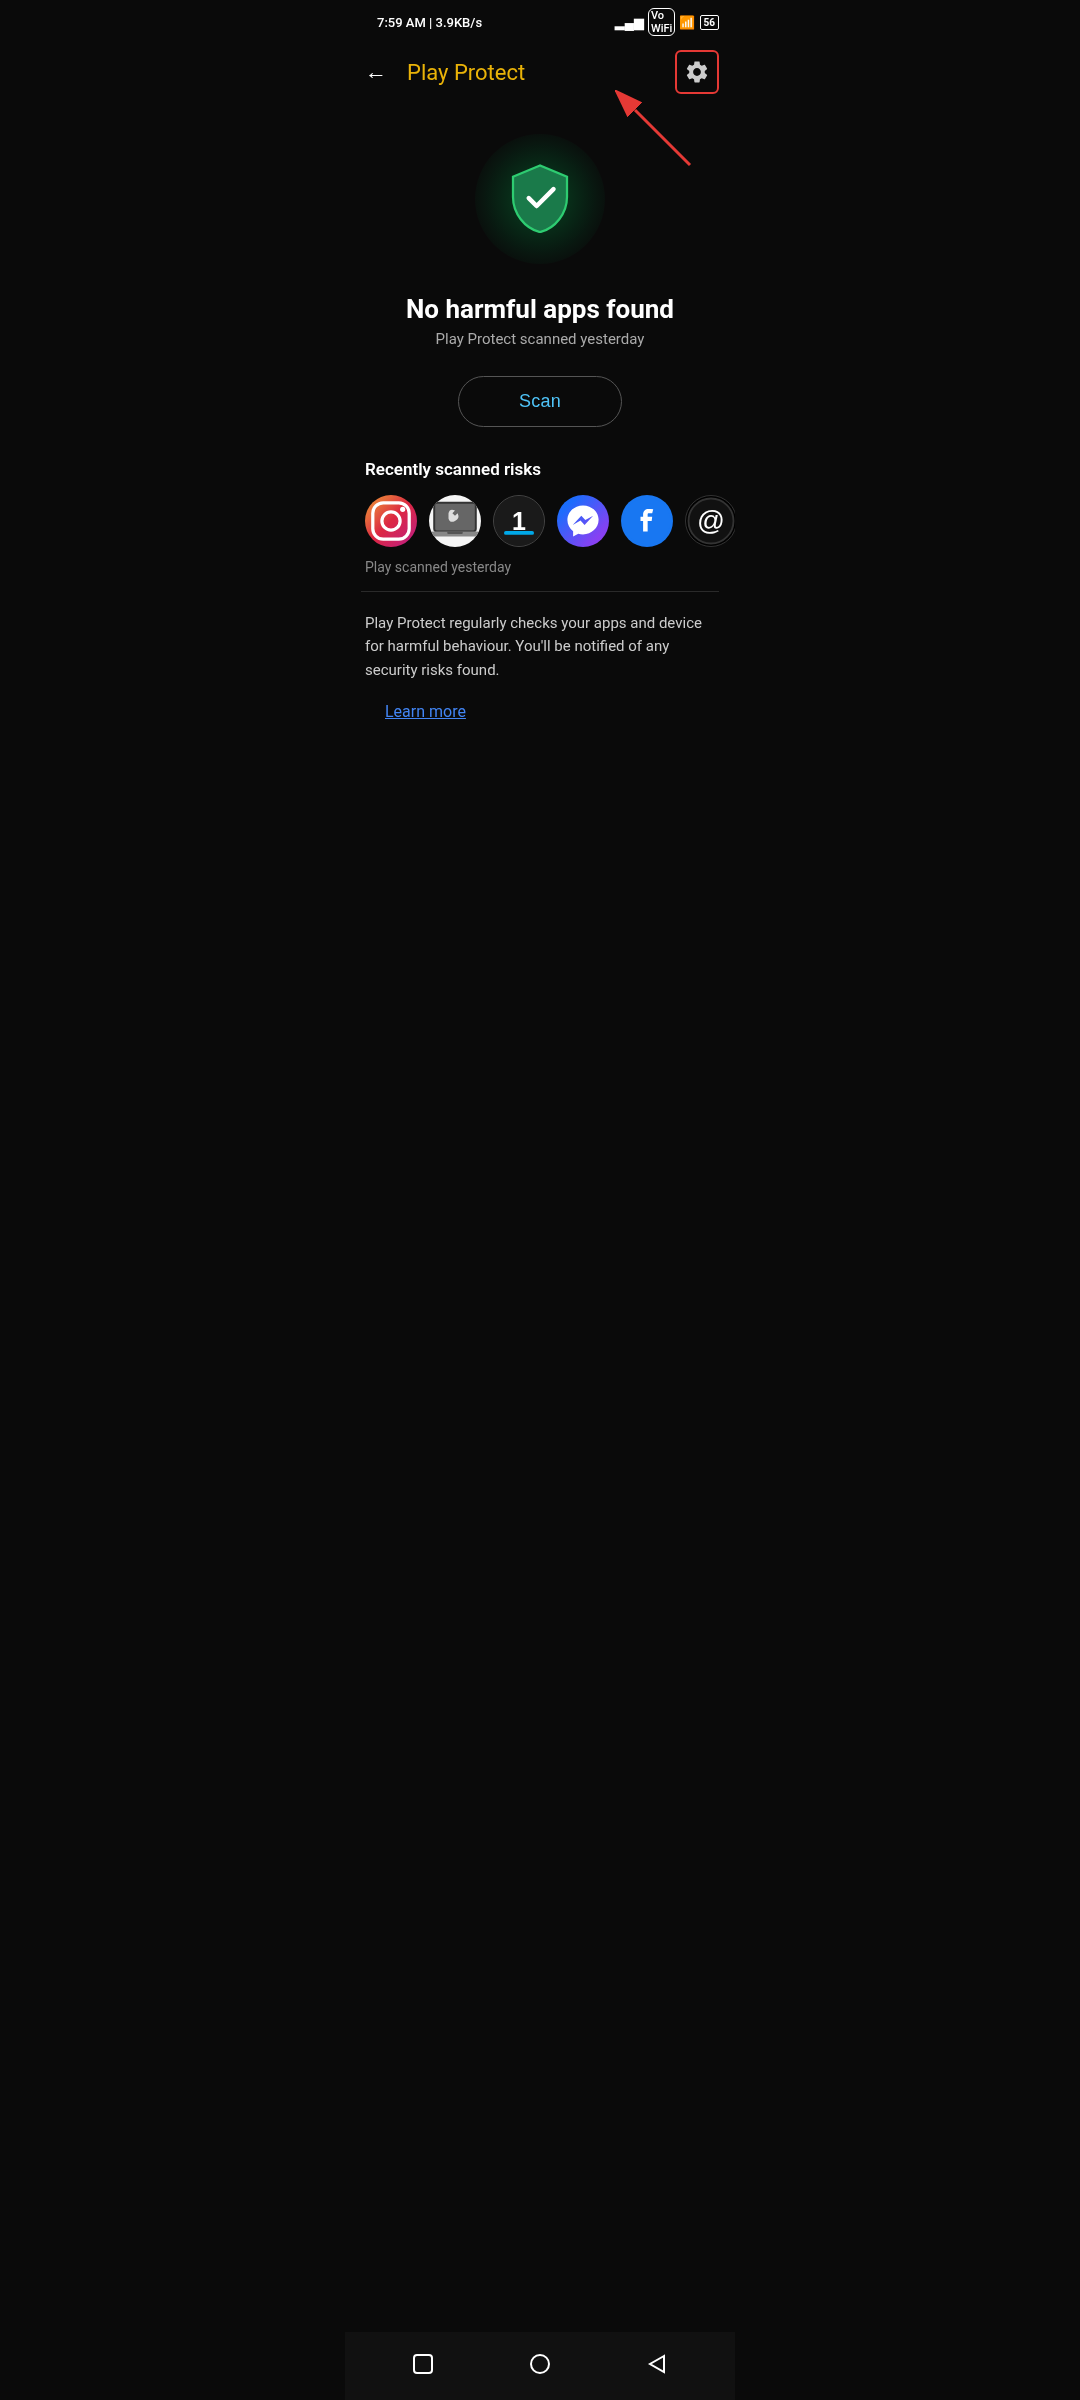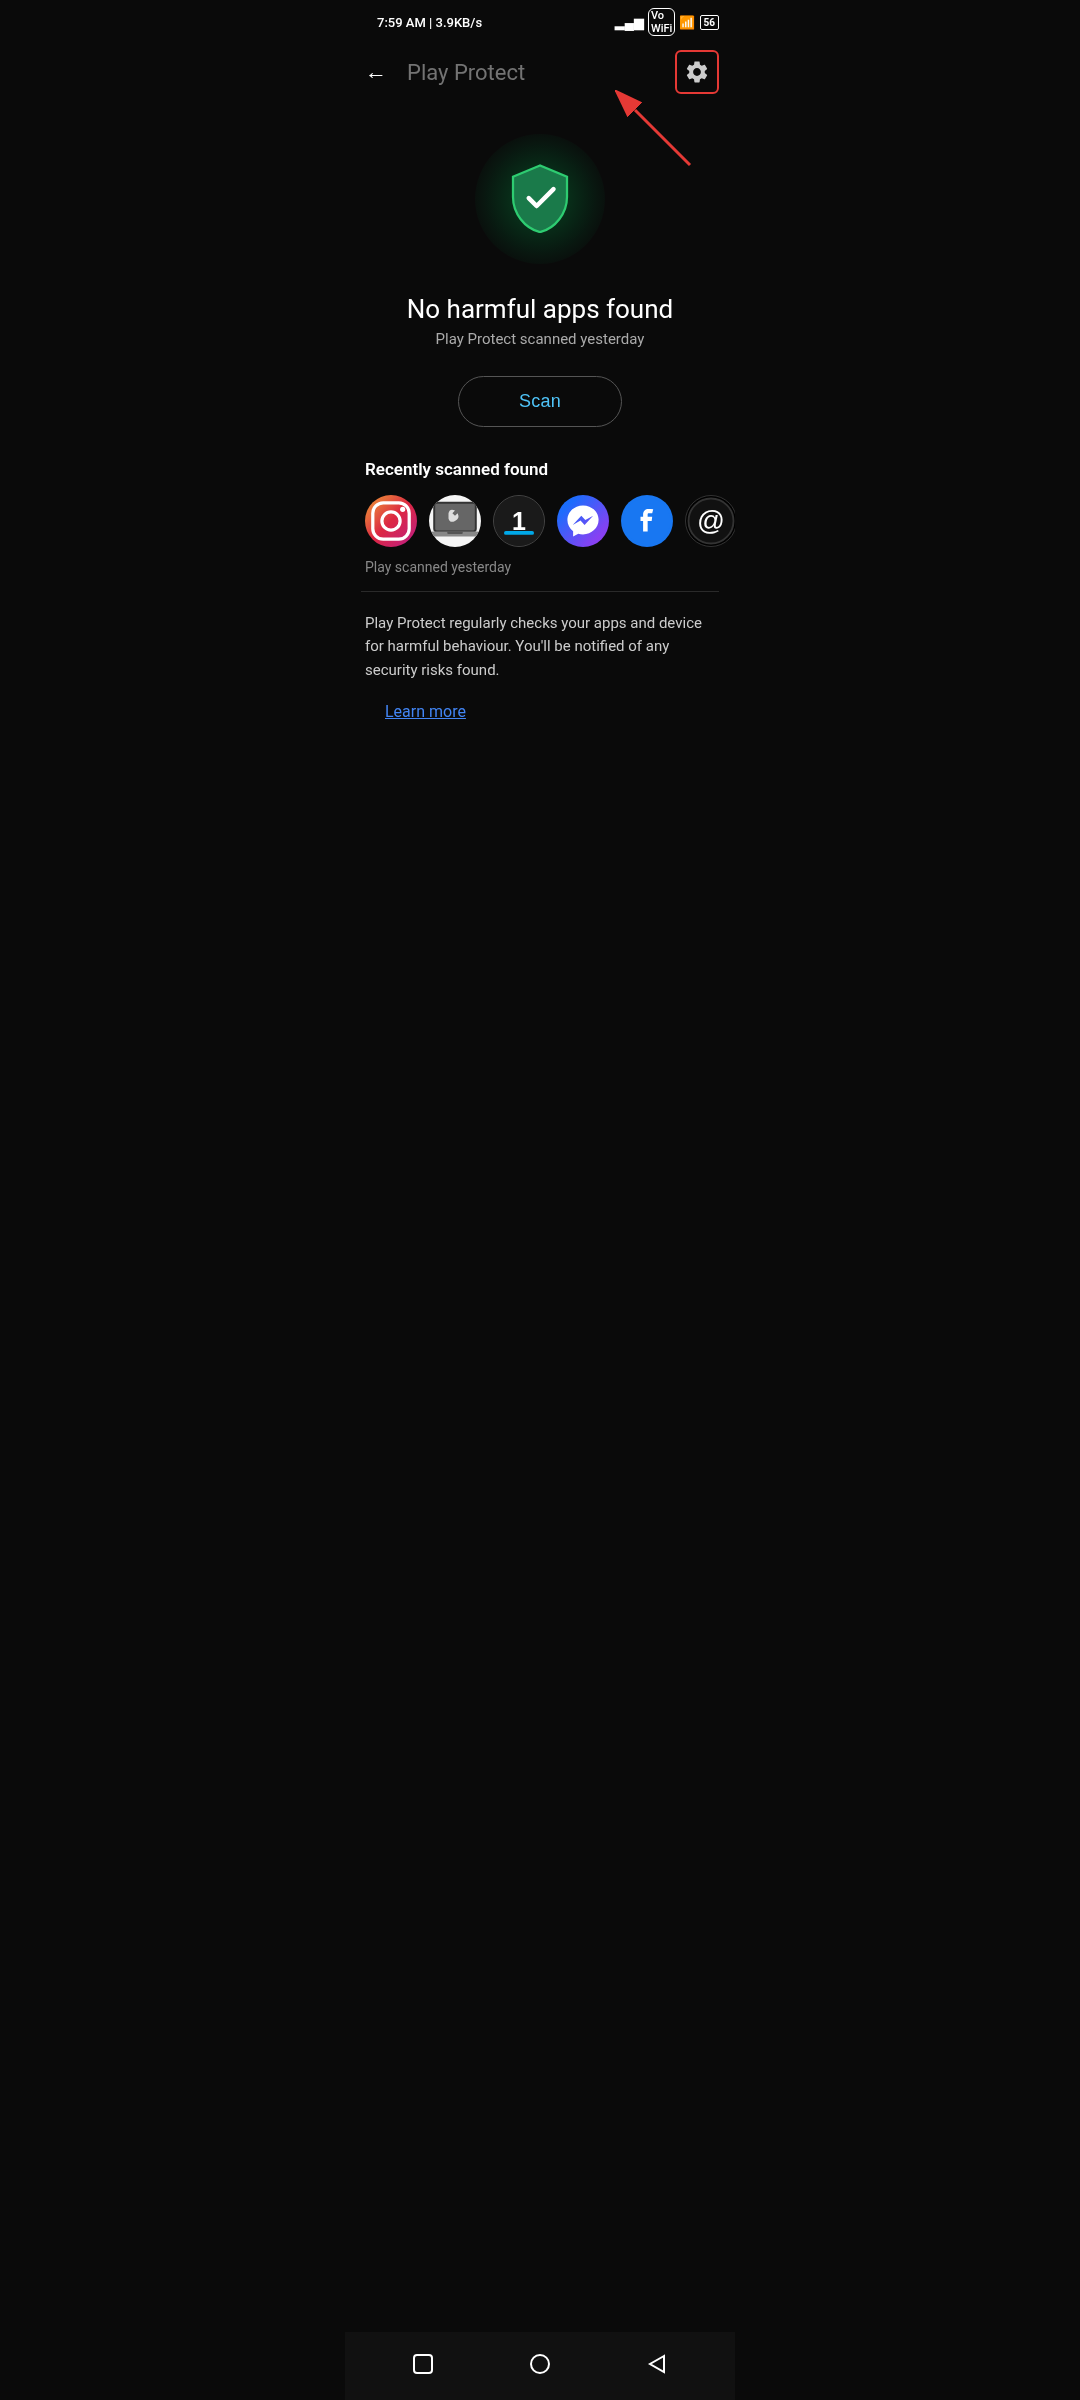--- a/index.html
+++ b/index.html
@@ -54,21 +54,21 @@
     .back-btn {
       font-size: 22px;
       cursor: pointer;
       color: #fff;
       padding: 4px;
     }
 
     .nav-title {
       font-size: 22px;
       font-weight: 400;
-      color: #737373;
+      color: #eab308;
       flex: 1;
       margin-left: 16px;
     }
 
     .settings-btn {
       width: 44px;
       height: 44px;
       border: 2.5px solid #e53935;
       border-radius: 6px;
       display: flex;
@@ -121,21 +121,21 @@
     }
 
     
     .main-text {
       text-align: center;
       padding: 10px 20px 4px;
     }
 
     .no-harmful {
       font-size: 26px;
-      font-weight: 400;
+      font-weight: 700;
       color: #ffffff;
       margin-bottom: 6px;
     }
 
     .scanned-info {
       font-size: 15px;
       color: #aaaaaa;
       margin-bottom: 24px;
     }
 
@@ -355,21 +355,21 @@
   <div class="scanned-info">Play Protect scanned yesterday</div>
 </div>
 
 
 <div class="scan-btn-wrap">
   <button class="scan-btn">Scan</button>
 </div>
 
 
 <div>
-  <div class="section-title">Recently scanned found</div>
+  <div class="section-title">Recently scanned risks</div>
 
   <div class="app-icons-row">
 
     <div class="app-icon icon-instagram" title="Instagram">
       <svg viewBox="0 0 40 40" xmlns="http://www.w3.org/2000/svg">
         <rect x="6" y="6" width="28" height="28" rx="8" fill="none" stroke="#fff" stroke-width="2.5"></rect>
         <circle cx="20" cy="20" r="7" fill="none" stroke="#fff" stroke-width="2.5"></circle>
         <circle cx="29" cy="11" r="2" fill="#fff"></circle>
       </svg>
     </div>

